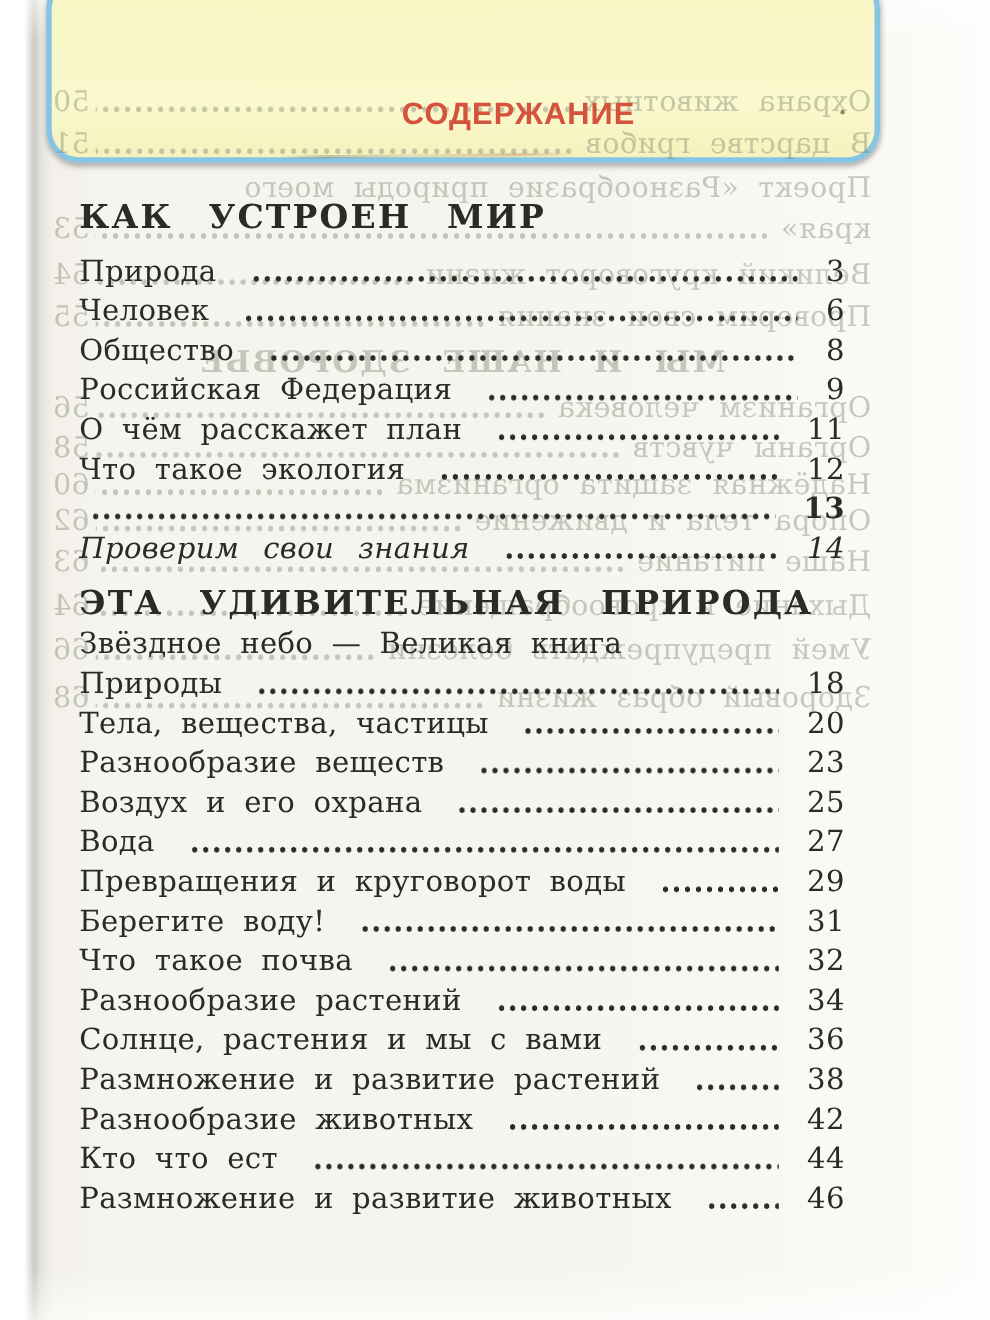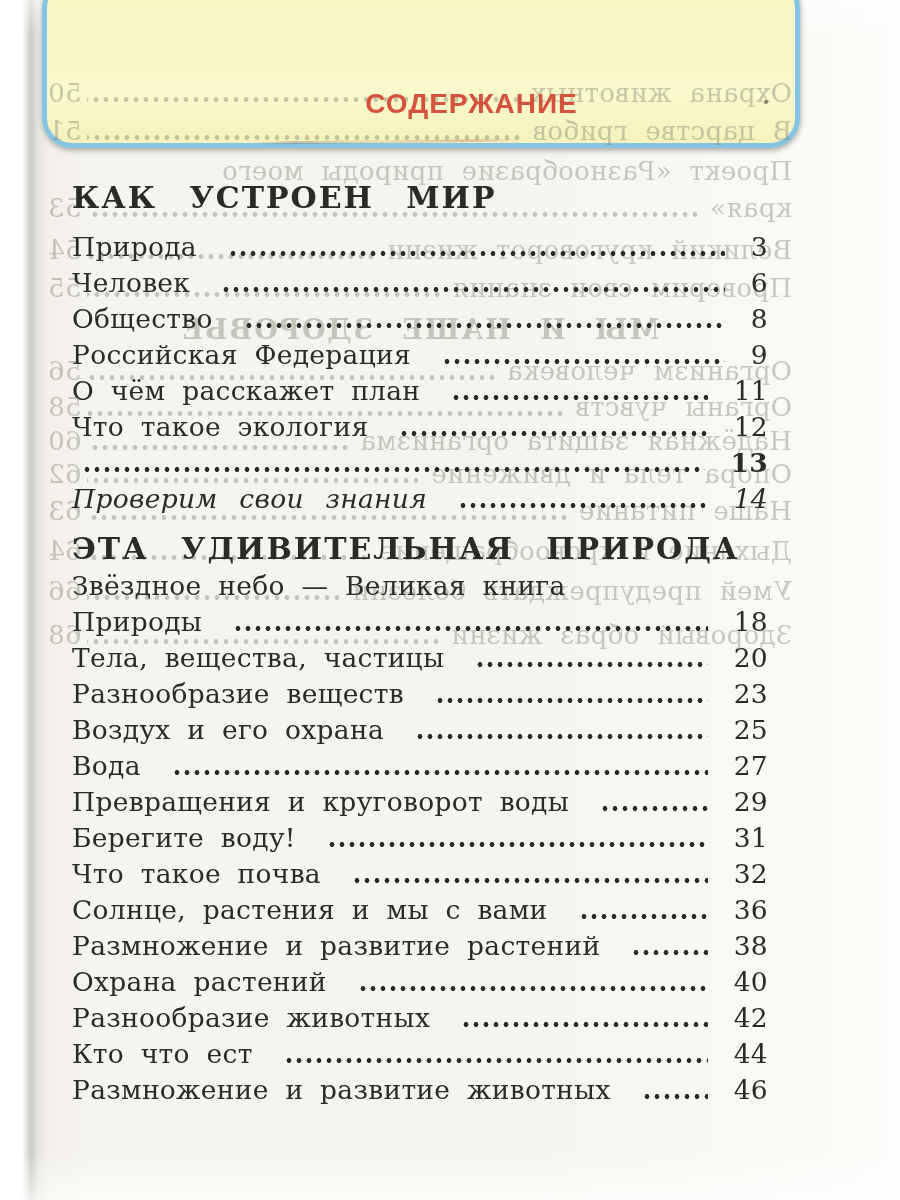--- a/index.html
+++ b/index.html
@@ -251,35 +251,35 @@
           <span class="t">Берегите воду!</span>
           <span class="leader"></span>
           <span class="pg">31</span>
         </div>
         <div class="entry">
           <span class="t">Что такое почва</span>
           <span class="leader"></span>
           <span class="pg">32</span>
         </div>
         <div class="entry">
+          <span class="t">Разнообразие растений</span>
+          <span class="leader"></span>
+          <span class="pg">34</span>
+        </div>
+        <div class="entry">
           <span class="t">Солнце, растения и мы с вами</span>
           <span class="leader"></span>
           <span class="pg">36</span>
         </div>
         <div class="entry">
           <span class="t">Размножение и развитие растений</span>
           <span class="leader"></span>
           <span class="pg">38</span>
         </div>
         <div class="entry">
-          <span class="t">Охрана растений</span>
-          <span class="leader"></span>
-          <span class="pg">40</span>
-        </div>
-        <div class="entry">
           <span class="t">Разнообразие животных</span>
           <span class="leader"></span>
           <span class="pg">42</span>
         </div>
         <div class="entry">
           <span class="t">Кто что ест</span>
           <span class="leader"></span>
           <span class="pg">44</span>
         </div>
         <div class="entry">

